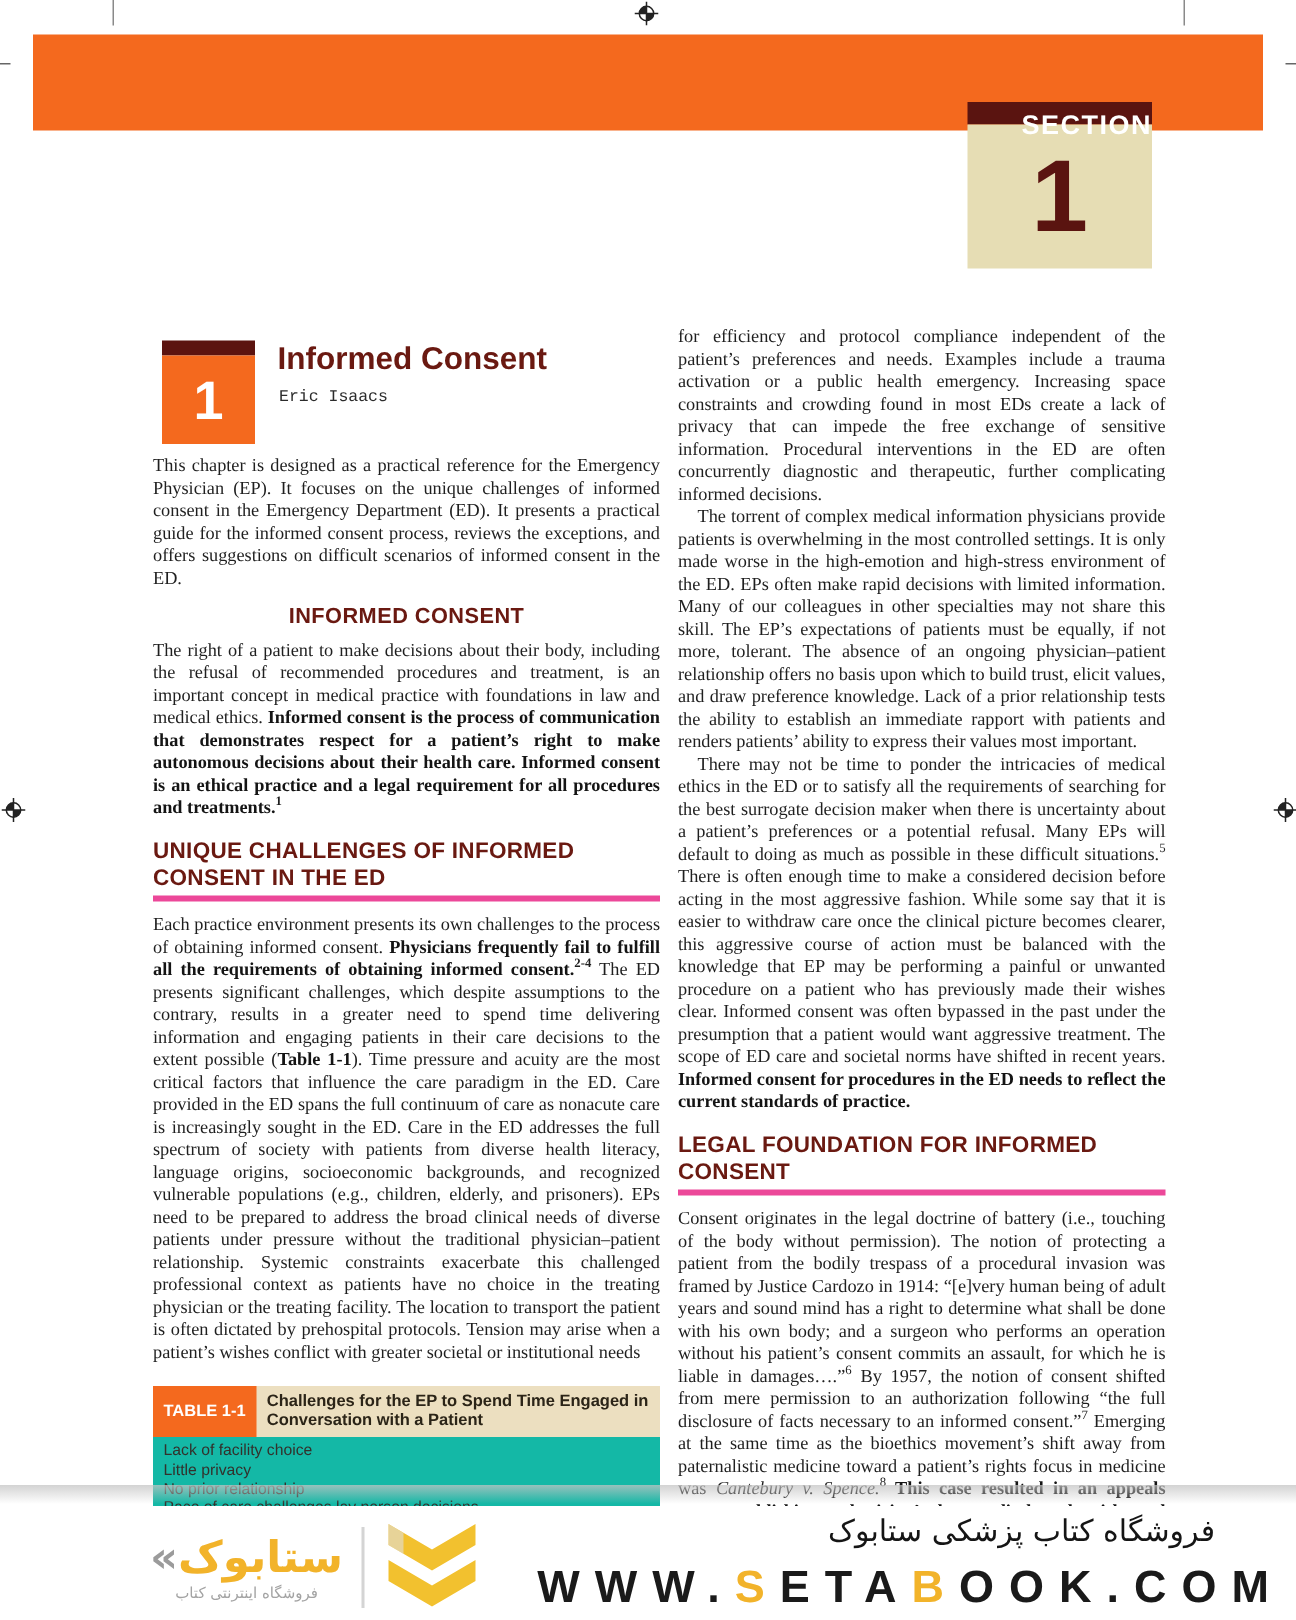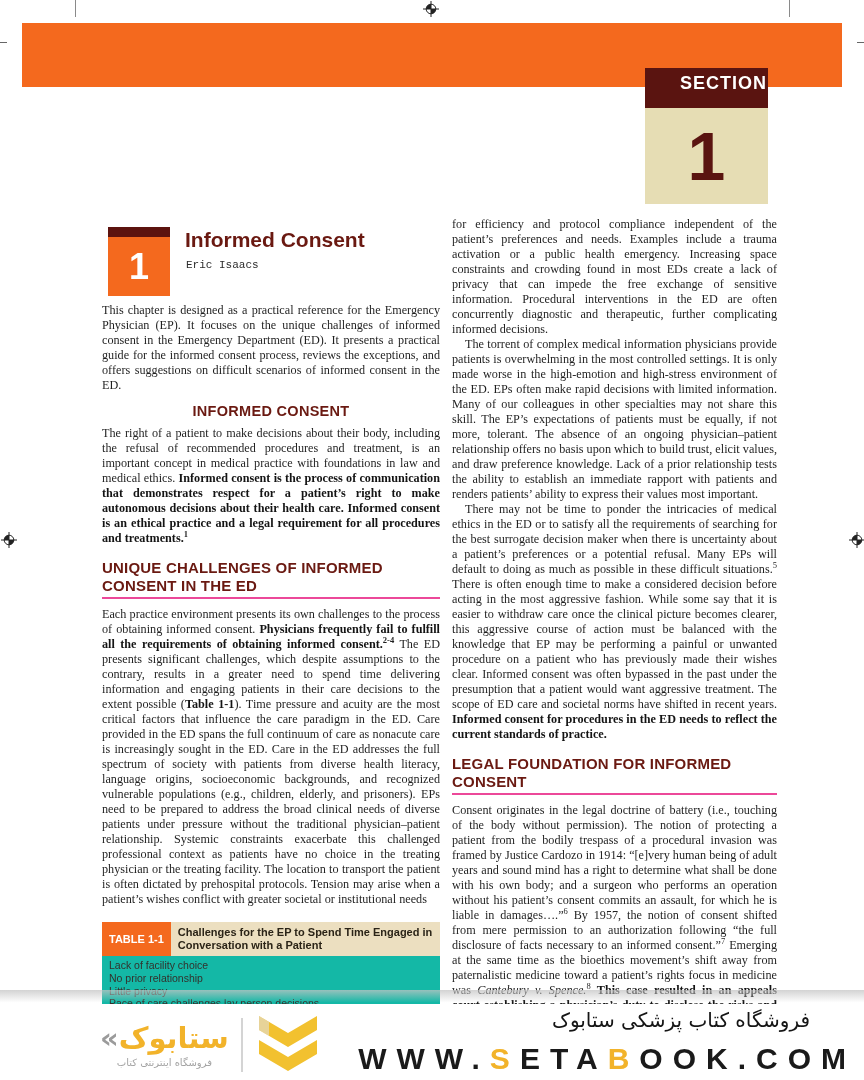--- a/index.html
+++ b/index.html
@@ -8,22 +8,22 @@
 
   
   .regmark{position:absolute;width:16px;height:16px;}
   .cropline-v{position:absolute;top:0;width:1px;height:17px;background:#8a8a8a;}
   .cropline-h{position:absolute;height:1px;width:7px;background:#666;}
   .cropline-h.gray{background:#b5b5b5;width:12px;}
 
   
   .topbar{position:absolute;left:22px;top:23px;width:820px;height:64px;background:#f4691e;}
   .section-badge{position:absolute;left:645px;top:68px;width:123px;}
-  .section-strip{height:40px;background:#5a1410;color:#fff;text-align:left;line-height:30px;
-                 font-family:"Liberation Sans",sans-serif;font-weight:bold;font-size:18px;letter-spacing:1px;padding-left:35px;}
+  .section-strip{height:15px;background:#5a1410;color:#fff;text-align:right;line-height:30px;
+                 font-family:"Liberation Sans",sans-serif;font-weight:bold;font-size:18px;letter-spacing:1px;}
   .section-body{height:96px;background:#e6ddb4;display:flex;align-items:center;justify-content:center;}
   .section-number{font-family:"Liberation Sans",sans-serif;font-weight:bold;font-size:68px;color:#5a1410;line-height:1;}
   .section-title{position:absolute;right:240px;top:134px;font-family:"Liberation Serif",serif;
                  font-weight:bold;font-size:24px;color:#6a1911;}
 
   
   .chapter-num-box{position:absolute;left:108px;top:227px;width:62px;height:69px;}
   .chapter-num-strip{height:10px;background:#5c130f;}
   .chapter-num-body{height:59px;background:#f4691e;display:flex;align-items:center;justify-content:center;
                     color:#fff;font-family:"Liberation Sans",sans-serif;font-weight:bold;font-size:36px;}
@@ -39,21 +39,21 @@
   .para{margin:0;}
   .para.indent{text-indent:13px;}
   .run-b{font-weight:bold;color:#141414;}
   .run-i{font-style:italic;}
   .run-sup{font-size:8.5px;vertical-align:super;line-height:0;}
   .run-bsup{font-size:8.5px;vertical-align:super;line-height:0;font-weight:bold;}
 
   .h-center{font-family:"Liberation Sans",sans-serif;font-weight:bold;font-size:14.5px;color:#6a1911;
             text-align:center;margin:11px 0 7px;letter-spacing:0.3px;}
   .h-rule{font-family:"Liberation Sans",sans-serif;font-weight:bold;font-size:15px;line-height:17.5px;
-          color:#6a1911;border-bottom:2px solid #ec4899;padding-bottom:3px;margin:13px 0 8px;
+          color:#6a1911;border-bottom:4px solid #ec4899;padding-bottom:3px;margin:13px 0 8px;
           text-align:left;letter-spacing:0.2px;}
 
   
   .tbl{margin-top:15px;border-bottom:3px solid #4a4a4a;}
   .tbl-head{display:flex;background:#ecdfc0;align-items:stretch;}
   .tbl-label{background:#f4691e;color:#fff;font-family:"Liberation Sans",sans-serif;font-weight:bold;
              font-size:11px;padding:4px 7px;display:flex;align-items:center;white-space:nowrap;}
   .tbl-title{font-family:"Liberation Sans",sans-serif;font-weight:bold;font-size:11px;line-height:13px;
              color:#2b2417;padding:4px 7px;text-align:left;}
   .tbl-body{background:#14b8a6;padding:3px 0 2px;}
@@ -135,22 +135,22 @@
     <div class="h-rule">UNIQUE CHALLENGES OF INFORMED CONSENT IN THE ED</div>
     <p class="para"><span>Each practice environment presents its own challenges to the process of obtaining informed consent. </span><span class="run-b">Physicians frequently fail to fulfill all the requirements of obtaining informed consent.</span><span class="run-bsup">2-4</span><span> The ED presents significant challenges, which despite assumptions to the contrary, results in a greater need to spend time delivering information and engaging patients in their care decisions to the extent possible (</span><span class="run-b">Table 1-1</span><span>). Time pressure and acuity are the most critical factors that influence the care paradigm in the ED. Care provided in the ED spans the full continuum of care as nonacute care is increasingly sought in the ED. Care in the ED addresses the full spectrum of society with patients from diverse health literacy, language origins, socioeconomic backgrounds, and recognized vulnerable populations (e.g., children, elderly, and prisoners). EPs need to be prepared to address the broad clinical needs of diverse patients under pressure without the traditional physician–patient relationship. Systemic constraints exacerbate this challenged professional context as patients have no choice in the treating physician or the treating facility. The location to transport the patient is often dictated by prehospital protocols. Tension may arise when a patient’s wishes conflict with greater societal or institutional needs</span></p>
 
     <div class="tbl">
       <div class="tbl-head">
         <div class="tbl-label">TABLE 1-1</div>
         <div class="tbl-title">Challenges for the EP to Spend Time Engaged in Conversation with a Patient</div>
       </div>
       <div class="tbl-body">
           <div class="tbl-row">Lack of facility choice</div>
+          <div class="tbl-row">Little privacy</div>
           <div class="tbl-row">No prior relationship</div>
-          <div class="tbl-row">Little privacy</div>
           <div class="tbl-row">Pace of care challenges lay person decisions</div>
           <div class="tbl-row">Public health or system-imposed constraints</div>
           <div class="tbl-row">Time pressure</div>
         </div>
     </div>
   </div>
 
   <div class="col col-right">
     <p class="para"><span>for efficiency and protocol compliance independent of the patient’s preferences and needs. Examples include a trauma activation or a public health emergency. Increasing space constraints and crowding found in most EDs create a lack of privacy that can impede the free exchange of sensitive information. Procedural interventions in the ED are often concurrently diagnostic and therapeutic, further complicating informed decisions.</span></p>
     <p class="para indent"><span>The torrent of complex medical information physicians provide patients is overwhelming in the most controlled settings. It is only made worse in the high-emotion and high-stress environment of the ED. EPs often make rapid decisions with limited information. Many of our colleagues in other specialties may not share this skill. The EP’s expectations of patients must be equally, if not more, tolerant. The absence of an ongoing physician–patient relationship offers no basis upon which to build trust, elicit values, and draw preference knowledge. Lack of a prior relationship tests the ability to establish an immediate rapport with patients and renders patients’ ability to express their values most important.</span></p>

